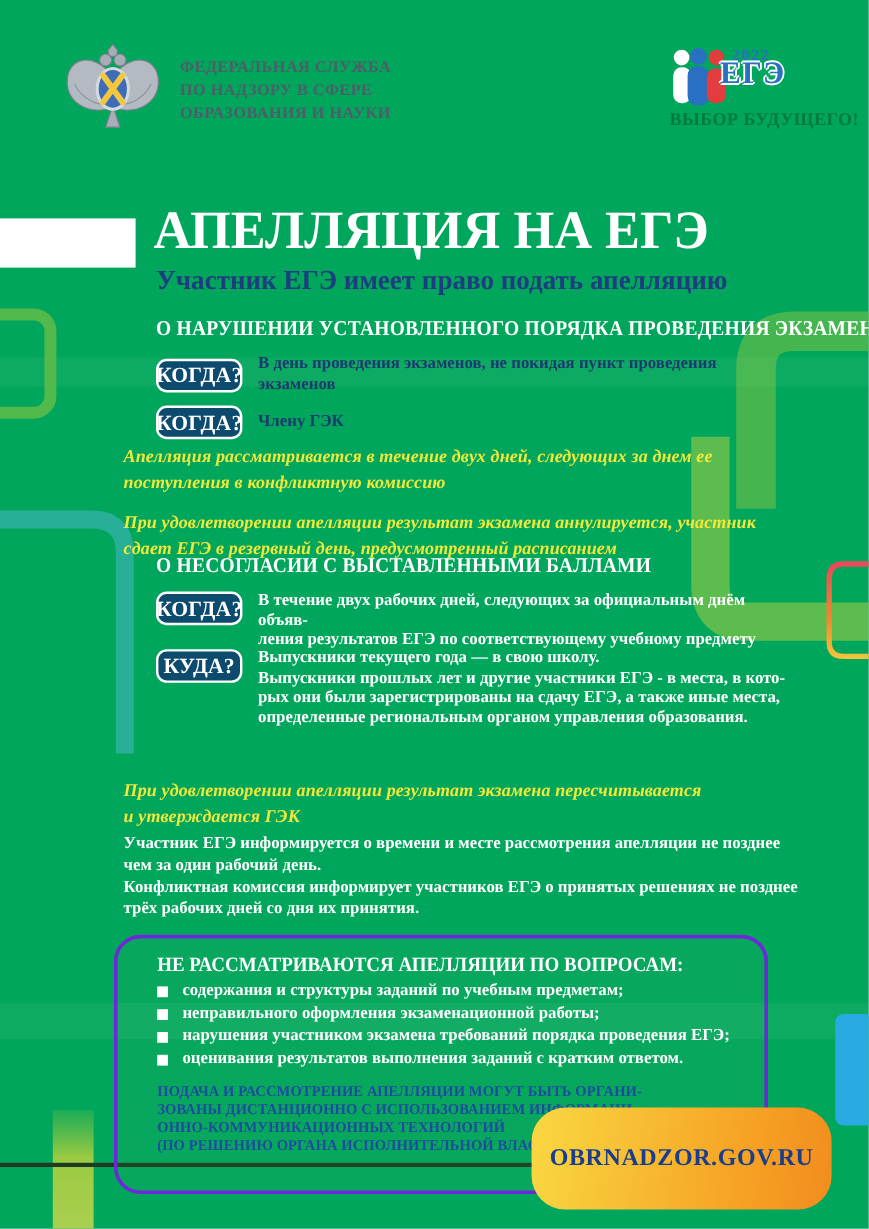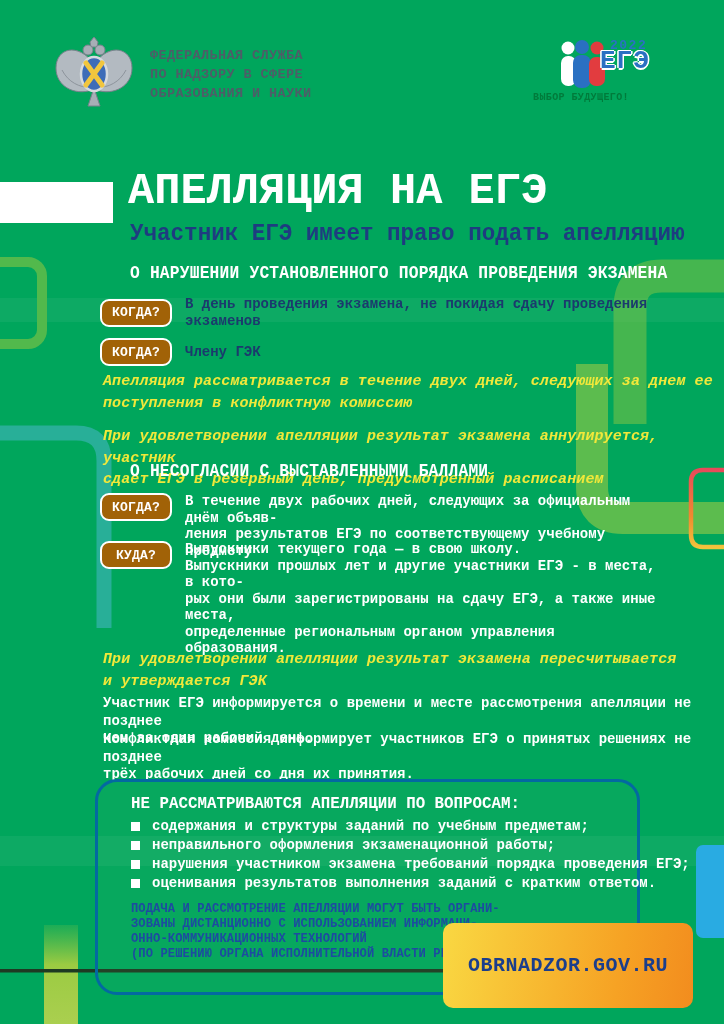--- a/index.html
+++ b/index.html
@@ -1,62 +1,62 @@
 <!DOCTYPE html>
 <html><head>
 <meta charset="utf-8">
 <style>
   html,body{margin:0;padding:0;background:#e8e8e8;}
   .poster{
     position:relative;width:724px;height:1024px;margin:0 auto;
     background:#00A65C;overflow:hidden;
-    font-family:Liberation Mono, monospace;
+    font-family:Liberation Serif, serif;
   }
   .abs{position:absolute;}
   svg{display:block;}
   
   .agency{left:150px;top:46px;color:#4E5D68;font-size:13.5px;font-weight:700;
     line-height:19px;letter-spacing:.4px;white-space:pre-line;}
   .ege-year{left:610px;top:38px;color:#2A70C2;font-weight:800;font-size:13px;letter-spacing:1.5px;}
   .ege-word{left:600px;top:46px;color:#2A70C2;font-weight:800;font-size:26px;letter-spacing:1px;
     text-shadow:-1.5px 0 #fff,1.5px 0 #fff,0 -1.5px #fff,0 1.5px #fff,-1px -1px #fff,1px 1px #fff;}
-  .slogan{left:533px;top:92px;color:#007B3B;font-weight:800;font-size:10px;letter-spacing:.4px;text-align:center;}
+  .slogan{left:558px;top:92px;color:#007B3B;font-weight:800;font-size:15px;letter-spacing:.4px;text-align:center;}
   
   .white-bar{left:0;top:182px;width:113px;height:41px;background:#ffffff;}
   .title{left:128px;top:166px;color:#fff;font-weight:800;font-size:45px;white-space:nowrap;
     transform:scaleX(.97);transform-origin:left;}
   .subtitle{left:130px;top:221px;color:#1E3C80;font-weight:800;font-size:23px;white-space:nowrap;
     transform:scaleX(.98);transform-origin:left;}
   
   .h-sec{color:#fff;font-weight:800;font-size:17.5px;letter-spacing:.2px;white-space:nowrap;
     transform:scaleX(.93);transform-origin:left;}
   .row{display:flex;gap:13px;left:100px;width:560px;align-items:flex-start;}
   .row.center{align-items:center;}
-  .badge{box-sizing:border-box;flex:none;width:72px;height:28px;background:#a16207;
-    border:2px solid #fff;border-radius:9px;color:#fff;font-weight:800;font-size:13px;
-    display:flex;align-items:center;justify-content:center;letter-spacing:.2px;}
+  .badge{box-sizing:border-box;flex:none;width:72px;height:28px;background:#0c4a6e;
+    border:2px solid #fff;border-radius:9px;color:#fff;font-weight:800;font-size:18px;
+    display:flex;align-items:center;justify-content:center;letter-spacing:.2px;margin-left:30px;}
   .rowtext{font-weight:700;font-size:14px;line-height:16.5px;white-space:pre-line;}
   .navy{color:#1B3A6D;}
   .white{color:#fff;}
   .note{left:103px;color:#F0E83A;font-style:italic;font-weight:700;font-size:15px;
     line-height:21.5px;white-space:pre-line;letter-spacing:.1px;}
   .info{left:103px;color:#fff;font-weight:700;font-size:14px;line-height:17.5px;white-space:pre-line;}
   
   .xbox{left:95px;top:779px;width:545px;height:216px;box-sizing:border-box;
-    border:3px solid #0369a1;border-radius:22px;background:rgba(130,210,140,0.05);}
+    border:3px solid #6d28d9;border-radius:22px;background:rgba(130,210,140,0.05);}
   .xbox-h{left:33px;top:12px;position:absolute;color:#fff;font-weight:800;font-size:17px;
     white-space:nowrap;transform:scaleX(.93);transform-origin:left;}
   .bullets{left:33px;top:37px;position:absolute;display:flex;flex-direction:column;gap:5px;}
   .bullet-row{display:flex;align-items:center;gap:12px;height:14px;}
   .sq{width:9px;height:9px;background:#fff;flex:none;}
   .bullet-label{color:#fff;font-weight:700;font-size:14px;white-space:nowrap;}
   .footnote{left:33px;top:120px;position:absolute;color:#1D4BA0;font-weight:800;font-size:12.5px;
     line-height:15px;white-space:pre-line;letter-spacing:.1px;transform:scaleX(.97);transform-origin:left;}
   
-  .site-box{left:443px;top:923px;width:250px;height:85px;border-radius:10px;
+  .site-box{left:443px;top:923px;width:250px;height:85px;border-radius:28px;
     background:linear-gradient(100deg,#F9D842 0%,#F6A224 70%,#F28C1E 100%);
     display:flex;align-items:center;justify-content:center;cursor:pointer;}
   .site-text{color:#1B3E8C;font-weight:800;font-size:20px;letter-spacing:.5px;}
 </style>
 </head>
 <body>
 
 <div class="poster">
 
   <svg class="abs" style="left:0;top:0;" width="724" height="1024" viewBox="0 0 724 1024">
@@ -113,21 +113,21 @@
   <div class="abs slogan">ВЫБОР БУДУЩЕГО!</div>
 
   <div class="abs white-bar"></div>
   <div class="abs title">АПЕЛЛЯЦИЯ НА ЕГЭ</div>
   <div class="abs subtitle">Участник ЕГЭ имеет право подать апелляцию</div>
 
   <div class="abs h-sec" style="left:130px;top:263px;">О НАРУШЕНИИ УСТАНОВЛЕННОГО ПОРЯДКА ПРОВЕДЕНИЯ ЭКЗАМЕНА</div>
 
   <div class="abs row center" style="top:296px;">
     <div class="badge">КОГДА?</div>
-    <div class="rowtext navy">В день проведения экзамена, не покидая сдачу проведения экзаменов</div>
+    <div class="rowtext navy">В день проведения экзаменов, не покидая пункт проведения экзаменов</div>
   </div>
   <div class="abs row center" style="top:338px;">
     <div class="badge">КОГДА?</div>
     <div class="rowtext navy">Члену ГЭК</div>
   </div>
 
   <div class="abs note" style="top:371px;">Апелляция рассматривается в течение двух дней, следующих за днем ее
 поступления в конфликтную комиссию</div>
   <div class="abs note" style="top:426px;">При удовлетворении апелляции результат экзамена аннулируется, участник
 сдает ЕГЭ в резервный день, предусмотренный расписанием</div>

